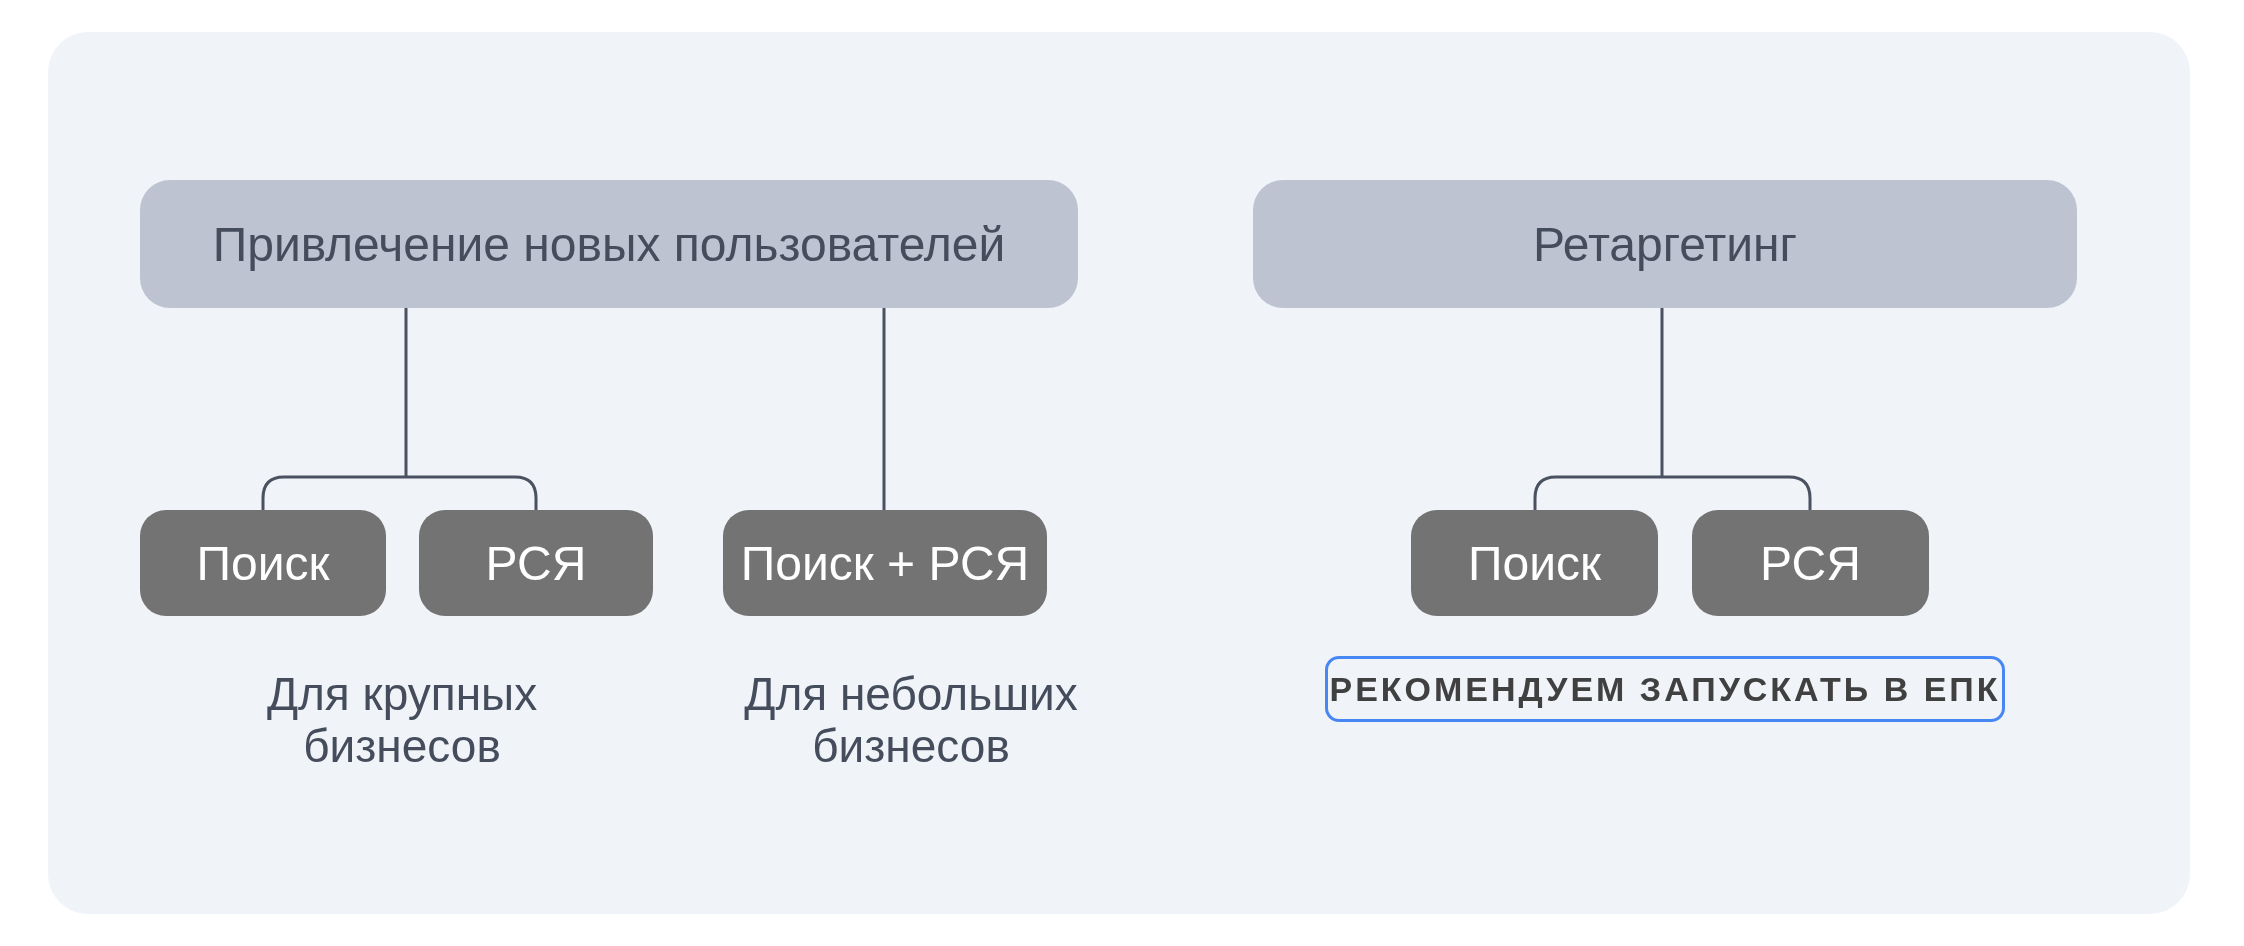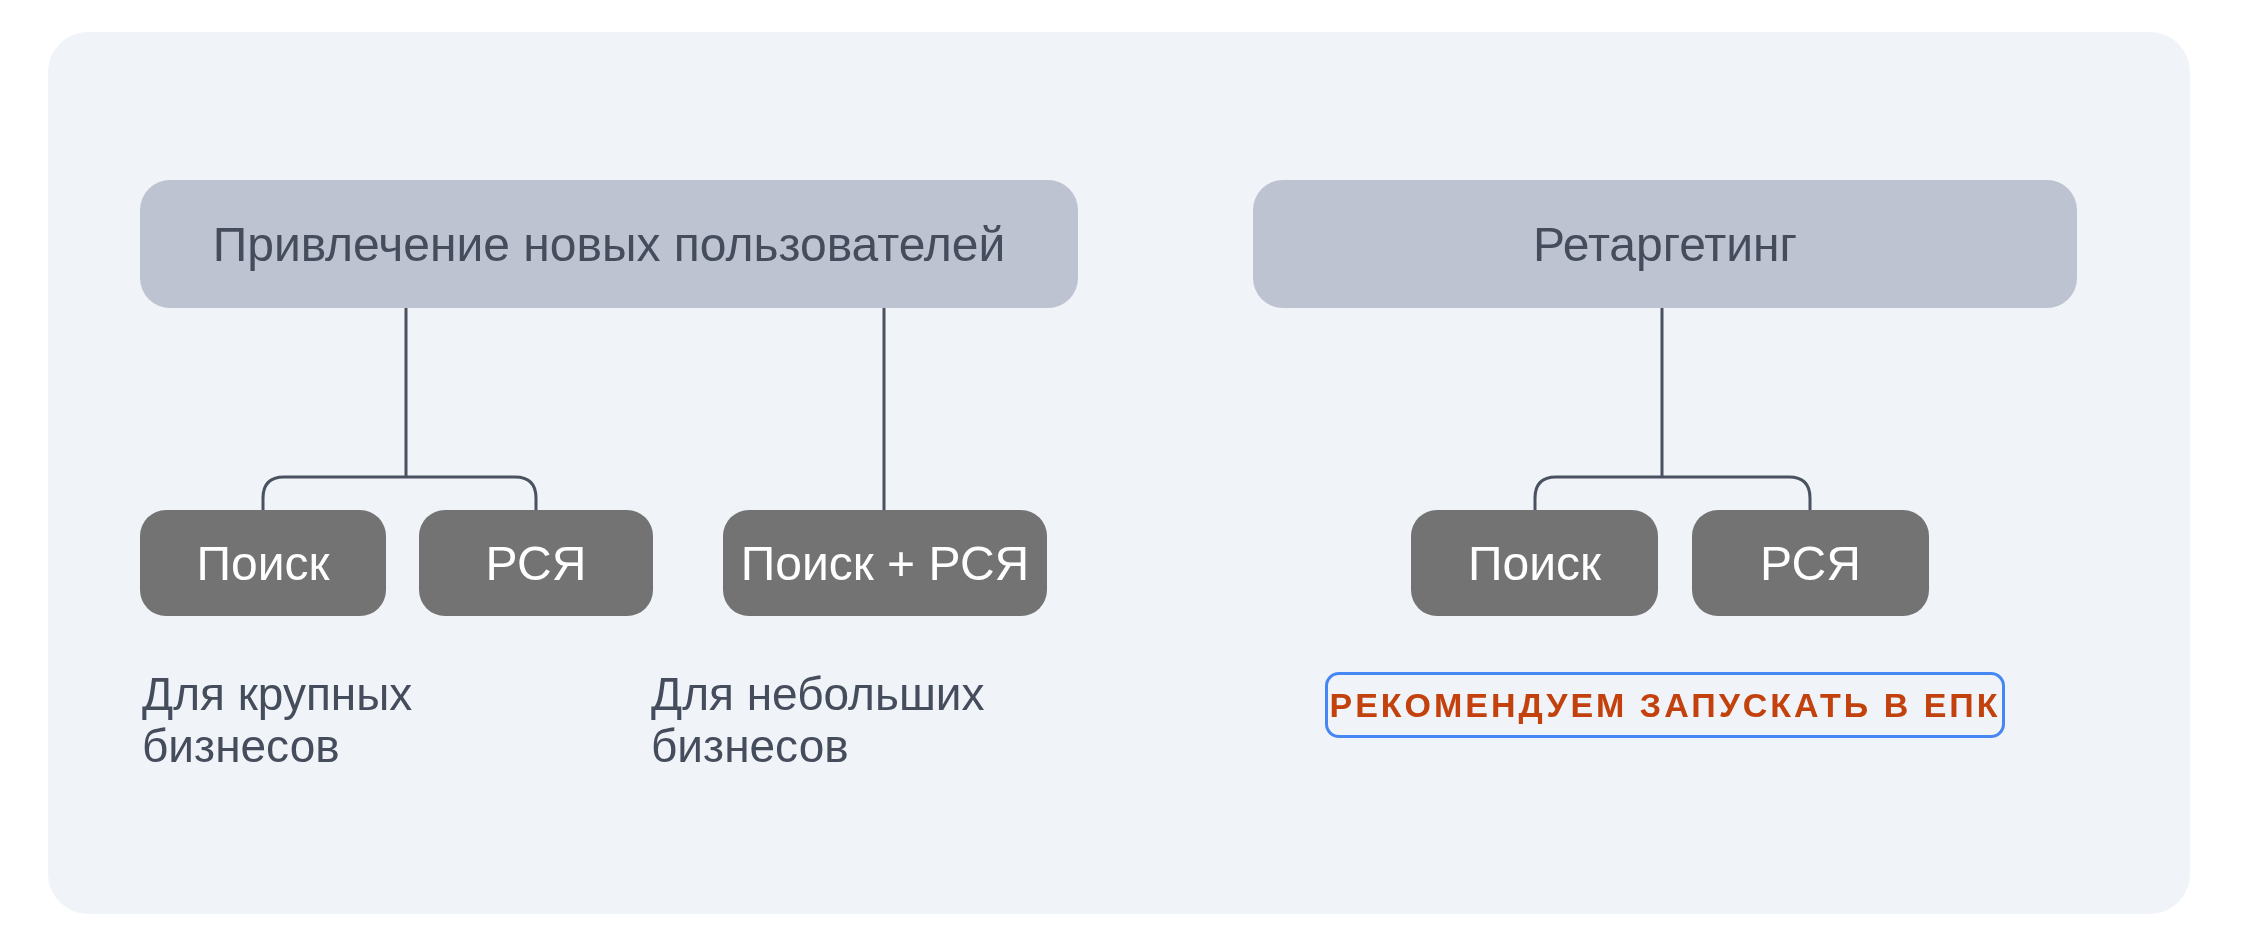--- a/index.html
+++ b/index.html
@@ -62,42 +62,42 @@
     align-items: center;
     justify-content: center;
     font-size: 48px;
     color: #ffffff;
     white-space: nowrap;
   }
   .caption {
     position: absolute;
     top: 668px;
     width: 520px;
-    text-align: left;
+    text-align: center;
     font-size: 46px;
     line-height: 52px;
     color: #454d5d;
   }
   .caption span { display: block; }
   .badge {
     position: absolute;
     left: 1325px;
-    top: 672px;
+    top: 656px;
     width: 680px;
     height: 66px;
     box-sizing: border-box;
     border: 3px solid #4787f3;
     border-radius: 14px;
     display: flex;
     align-items: center;
     justify-content: center;
     font-size: 34px;
     font-weight: 700;
     letter-spacing: 3px;
-    color: #c2410c;
+    color: #404040;
     white-space: nowrap;
     background: transparent;
   }
 </style>
 </head>
 <body>
 
 <div class="page">
   <div class="canvas"></div>
 

